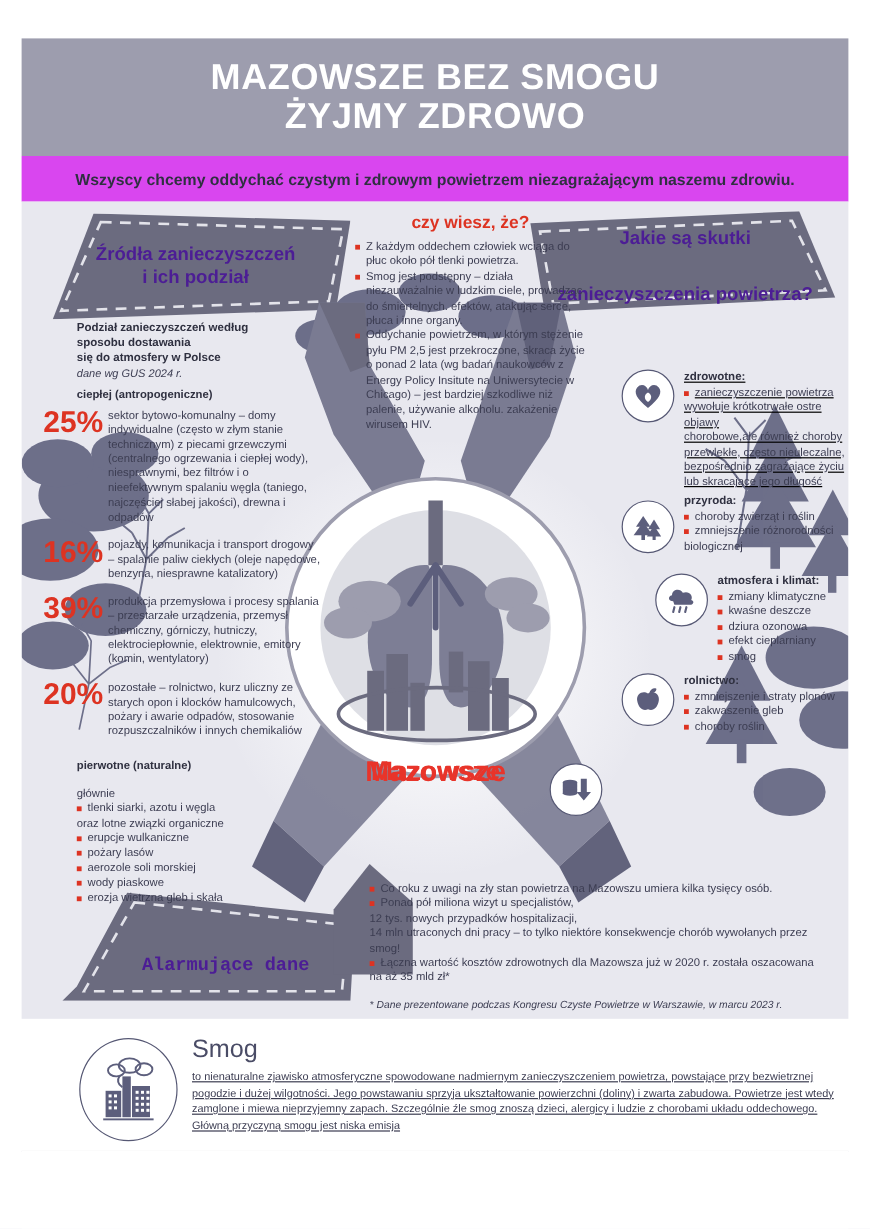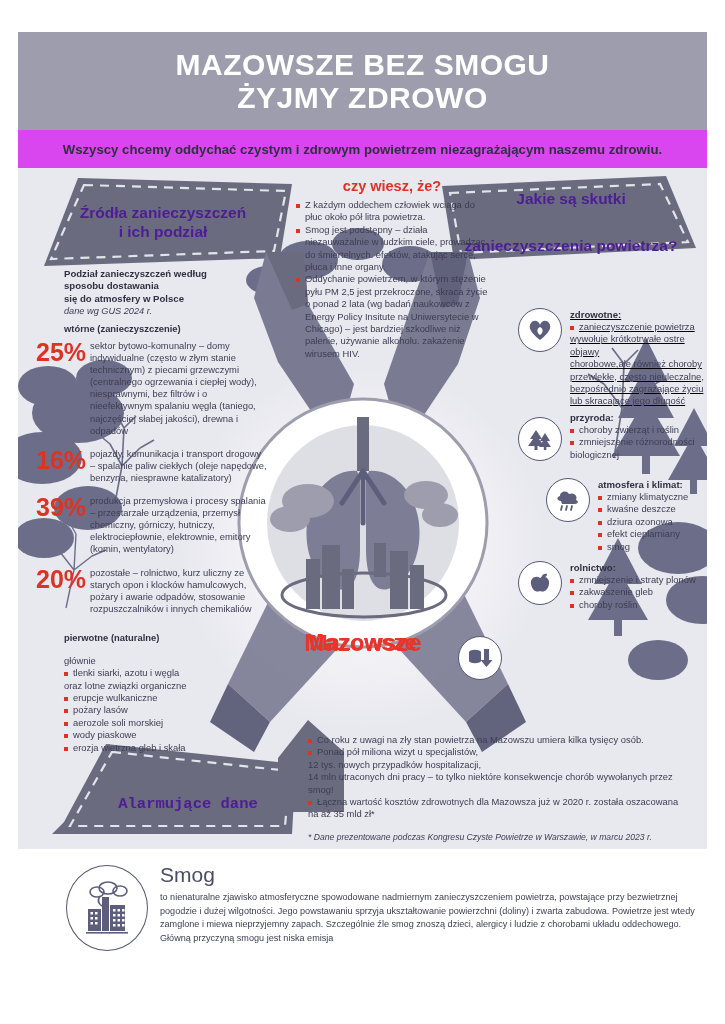--- a/index.html
+++ b/index.html
@@ -91,21 +91,21 @@
   }
   .smog-ic{
     position:absolute;left:48px;top:10px;width:80px;height:84px;border-radius:50%;
     border:1.6px solid #565874;display:flex;align-items:center;justify-content:center;
   }
   .smog-ttl{
     position:absolute;left:142px;top:8px;color:#4a4c66;font-size:21px;font-weight:normal;
   }
   .smog-txt{
     position:absolute;left:142px;top:36px;width:538px;
-    font-size:9.1px;line-height:13.6px;color:#3c3d52;
+    font-size:9.1px;line-height:13.6px;color:#3c3d52;text-decoration:underline;
   }
   
   .footer{position:absolute;left:18px;top:959px;width:689px;height:65px;background:#ffffff;}
   .fdiv{position:absolute;left:18px;top:959px;width:689px;height:1px;background:#e3e3ea;}
   .deco{position:absolute;pointer-events:none;}
 </style>
 </head>
 <body>
 
 <div class="poster">
@@ -244,21 +244,21 @@
     </svg>
     <div style="position:absolute;left:200px;top:462px;width:290px;text-align:center;color:#e8342a;font-size:22px;font-weight:bold;background:transparent;">Mazowsze</div>
 
     <div class="blk" style="left:46px;top:100px;width:200px;">
       <div class="hdr-strong">Podział zanieczyszczeń według</div>
       <div class="hdr-strong">sposobu dostawania</div>
       <div class="hdr-strong">się do atmosfery w Polsce</div>
       <div class="ital">dane wg GUS 2024 r.</div>
     </div>
 
-    <div class="blk lbl" style="left:46px;top:154px;width:220px;">wtórne (zanieczyszczenie)</div>
+    <div class="blk lbl" style="left:46px;top:154px;width:220px;">ciepłej (antropogeniczne)</div>
 
     <div class="blk" style="left:18px;top:172px;width:232px;">
       <div class="pctrow">
         <div class="pct">25%</div>
         <div class="pcttxt">sektor bytowo-komunalny – domy indywidualne (często w złym stanie technicznym) z piecami grzewczymi (centralnego ogrzewania i ciepłej wody), niesprawnymi, bez filtrów i o nieefektywnym spalaniu węgla (taniego, najczęściej słabej jakości), drewna i odpadów</div>
       </div>
       <div class="pctrow" style="margin-top:11px;">
         <div class="pct">16%</div>
         <div class="pcttxt">pojazdy, komunikacja i transport drogowy – spalanie paliw ciekłych (oleje napędowe, benzyna, niesprawne katalizatory)</div>
       </div>
@@ -282,21 +282,21 @@
         <li>pożary lasów</li>
         <li>aerozole soli morskiej</li>
         <li>wody piaskowe</li>
         <li>erozja wietrzna gleb i skała</li>
       </ul>
     </div>
 
     <div class="blk" style="left:278px;top:10px;width:192px;">
       <div style="color:#dd3322;font-weight:bold;font-size:14.5px;text-align:center;margin-bottom:5px;">czy wiesz, że?</div>
       <ul class="bullets">
-        <li>Z każdym oddechem człowiek wciąga do płuc około pół litra powietrza.</li>
+        <li>Z każdym oddechem człowiek wciąga do płuc około pół tlenki powietrza.</li>
         <li>Smog jest podstępny – działa niezauważalnie w ludzkim ciele, prowadząc do śmiertelnych. efektów, atakując serce, płuca i inne organy.</li>
         <li>Oddychanie powietrzem, w którym stężenie pyłu PM 2,5 jest przekroczone, skraca życie o ponad 2 lata (wg badań naukowców z Energy Policy Insitute na Uniwersytecie w Chicago) – jest bardziej szkodliwe niż palenie, używanie alkoholu. zakażenie wirusem HIV.</li>
       </ul>
     </div>
 
     <div class="eff" style="left:500px;top:140px;width:188px;text-decoration:underline;">
       <div class="ic">
         <svg width="26" height="24" viewBox="0 0 26 24">
           <path d="M13 22 C3 14 1 9 4 5 C7 1 12 3 13 7 C14 3 19 1 22 5 C25 9 23 14 13 22 Z" fill="#5c5e7c"></path>
           <path d="M13 17 C10 15 9 11 13 9 C17 11 16 15 13 17 Z" fill="#ffffff"></path>

